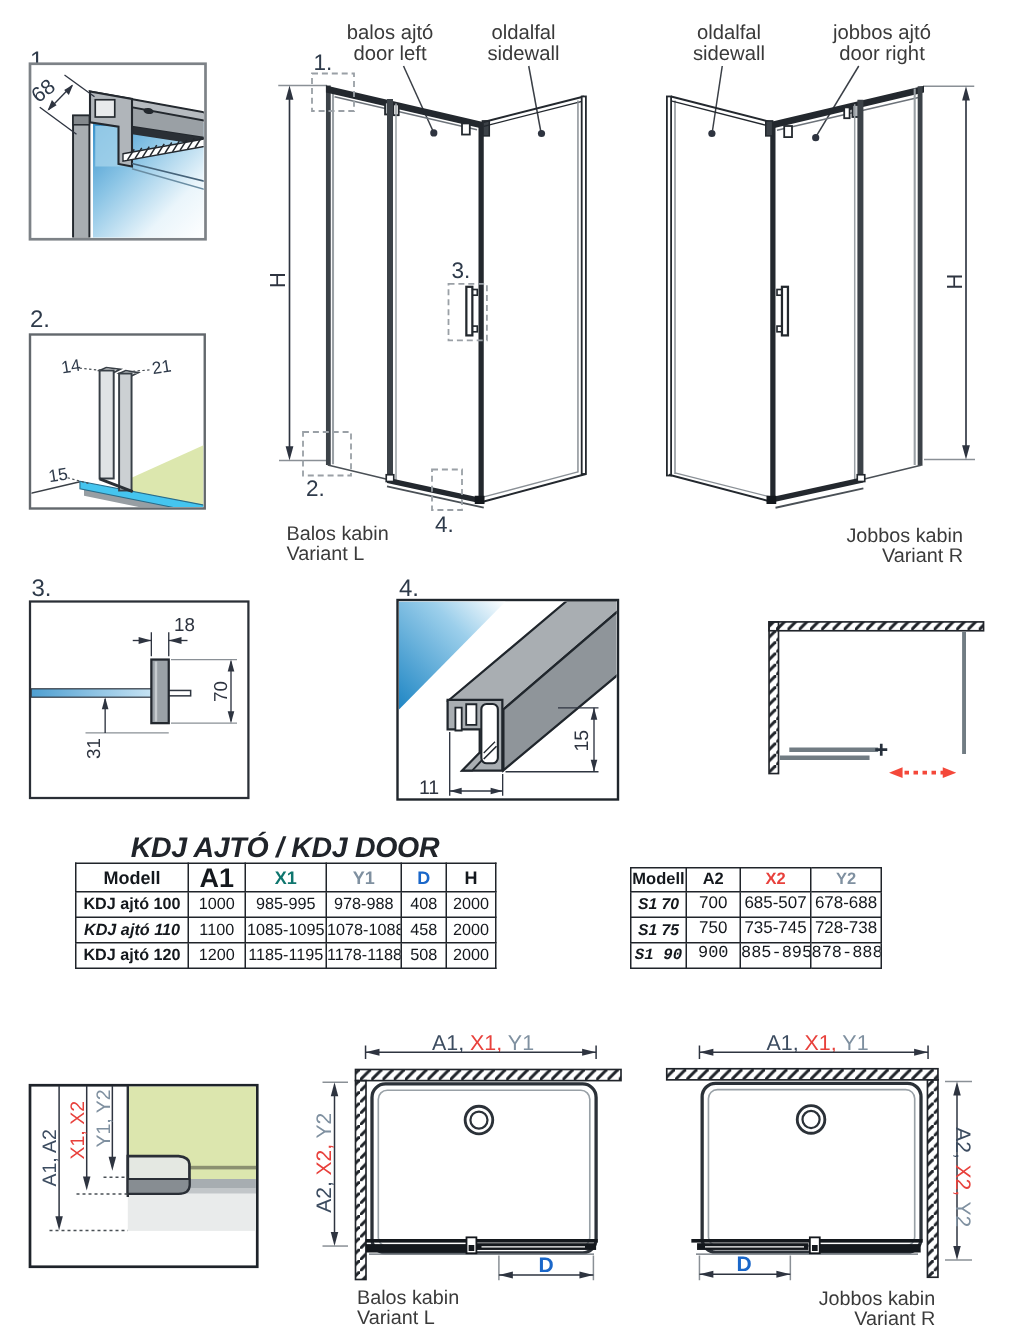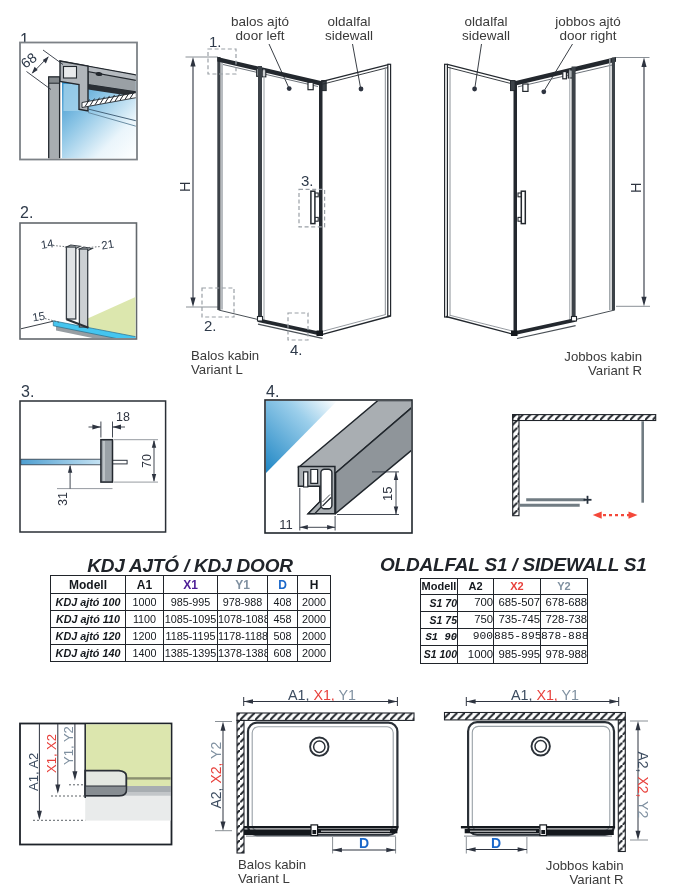--- a/index.html
+++ b/index.html
@@ -6,21 +6,21 @@
   #page{position:relative;width:675px;height:892px;background:#fff;overflow:hidden;
         font-family:"Liberation Sans", sans-serif;}
   svg text{font-family:"Liberation Sans", sans-serif;}
   .tblwrap{position:absolute;}
   table.spec{border-collapse:collapse;table-layout:fixed;}
   table.spec td,table.spec th{border:1.4px solid #20242a;text-align:center;vertical-align:middle;
       padding:0;font-size:10.8px;color:#14181d;line-height:1;white-space:nowrap;overflow:hidden;}
   .ttl{position:absolute;font-weight:bold;font-style:italic;font-size:19px;color:#20242a;
        text-align:center;white-space:nowrap;letter-spacing:-0.2px;}
   #t2 th{font-size:11px !important;}
-  #t2 td{font-size:11.3px;text-align:right;}
+  #t2 td{font-size:11.3px;}
   #t2 td:first-child{font-size:10.5px !important;}
 </style>
 </head>
 <body>
 <div id="page">
 <svg width="675" height="892" viewBox="0 0 675 892">
 <defs>
   <linearGradient id="glass1" x1="0" y1="0" x2="1" y2="1">
     <stop offset="0" stop-color="#3892cc"></stop>
           <stop offset="0.35" stop-color="#8ac4e5"></stop>
@@ -535,64 +535,55 @@
           <col style="width:75px">
           <col style="width:38px">
           <col style="width:54px">
           <col style="width:50px">
           <col style="width:30px">
           <col style="width:33px">
         </colgroup>
 <tbody>
           <tr style="height:18px;">
   <th style="font-size:12px;">Modell</th>
-  <th style="font-size:12px;">A1</th>
-  <th style="font-size:12px;color:#4c1d95;">X1</th>
+  <th style="font-size:18px;">A1</th>
+  <th style="font-size:12px;color:#0f766e;">X1</th>
   <th style="font-size:12px;color:#7f90a0;">Y1</th>
   <th style="font-size:12px;color:#1a67c9;">D</th>
   <th style="font-size:12px;">H</th>
 </tr>
 <tr style="height:17px;">
-            <td style="font-weight:bold;font-style:italic;font-size:10.8px;">KDJ ajtó 100</td>
+            <td style="font-weight:bold;font-size:10.8px;">KDJ ajtó 100</td>
             <td>1000</td>
             <td>985-995</td>
             <td>978-988</td>
             <td>408</td>
             <td>2000</td>
           </tr>
 <tr style="height:17px;">
             <td style="font-weight:bold;font-style:italic;font-size:10.8px;">KDJ ajtó 110</td>
             <td>1100</td>
             <td>1085-1095</td>
             <td>1078-1088</td>
             <td>458</td>
             <td>2000</td>
           </tr>
 <tr style="height:17px;">
-            <td style="font-weight:bold;font-style:italic;font-size:10.8px;">KDJ ajtó 120</td>
+            <td style="font-weight:bold;font-size:10.8px;">KDJ ajtó 120</td>
             <td>1200</td>
             <td>1185-1195</td>
             <td>1178-1188</td>
             <td>508</td>
             <td>2000</td>
           </tr>
-<tr style="height:17px;">
-            <td style="font-weight:bold;font-style:italic;font-size:10.8px;">KDJ ajtó 140</td>
-            <td>1400</td>
-            <td>1385-1395</td>
-            <td>1378-1388</td>
-            <td>608</td>
-            <td>2000</td>
-          </tr>
 </tbody>
       </table>
 </div>
 
 
-<div class="ttl" style="left:380px;top:553.5px;width:260px;">OLDALFAL S1 / SIDEWALL S1</div>
 
 <div class="tblwrap" style="left:420px;top:578px;">
 <table class="spec" id="t2" style="width:167px;">
 <colgroup>
           <col style="width:37px">
           <col style="width:36px">
           <col style="width:47px">
           <col style="width:47px">
         </colgroup>
 <tbody>
@@ -613,22 +604,16 @@
             <td>750</td>
             <td>735-745</td>
             <td>728-738</td>
           </tr>
 <tr style="height:17px;font-family:Liberation Mono, monospace;">
             <td style="font-weight:bold;font-style:italic;font-size:10.8px;">S1 90</td>
             <td>900</td>
             <td>885-895</td>
             <td>878-888</td>
           </tr>
-<tr style="height:18px;">
-            <td style="font-weight:bold;font-style:italic;font-size:10.8px;">S1 100</td>
-            <td>1000</td>
-            <td>985-995</td>
-            <td>978-988</td>
-          </tr>
 </tbody>
       </table>
 </div>
 </div>
 
 </body></html>

